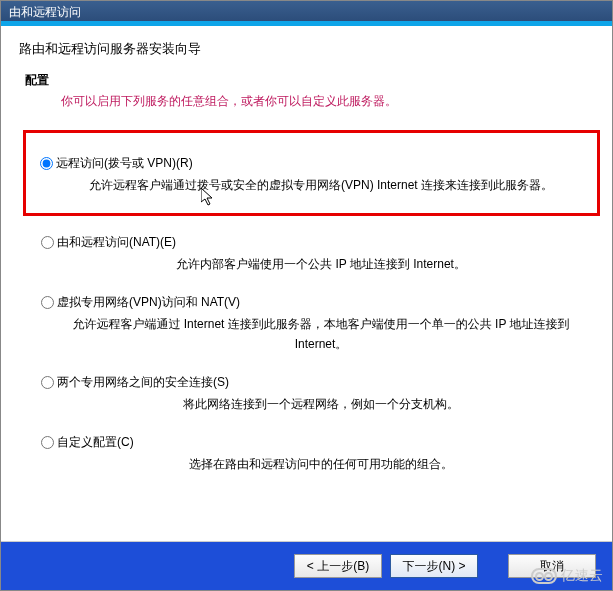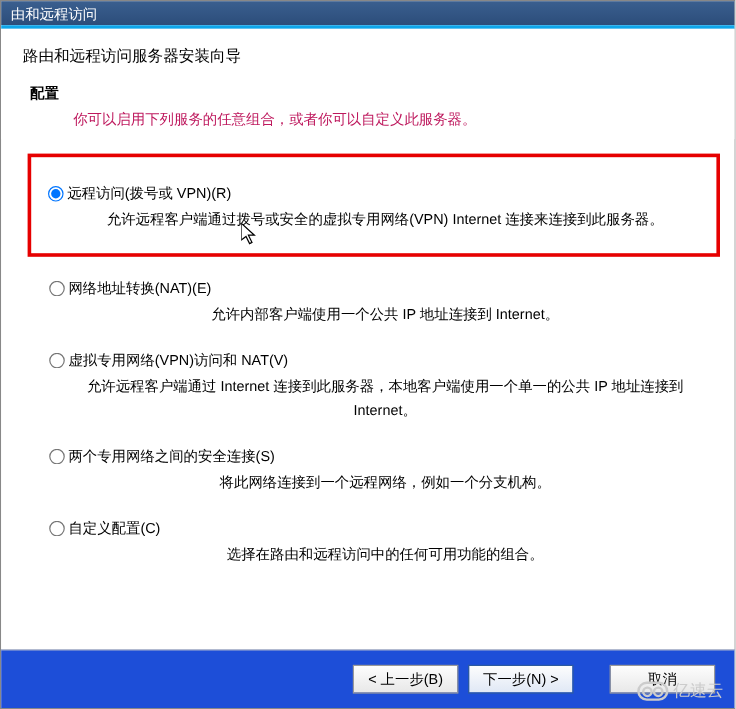--- a/index.html
+++ b/index.html
@@ -27,21 +27,21 @@
       background: linear-gradient(to bottom, #3a5f8f, #2c4d7a);
       color: #fff;
       padding: 3px 8px;
       font-size: 12px;
       height: 20px;
       line-height: 16px;
     }
     .dialog {
       flex: 1;
       background: #fff;
-      border-top: 3px solid #0ea5e9;
+      border-top: 5px solid #0ea5e9;
       display: flex;
       flex-direction: column;
       position: relative;
     }
     .wizard-header {
       padding: 14px 18px 8px 18px;
       background: #fff;
     }
     .wizard-title {
       font-size: 13px;
@@ -176,21 +176,21 @@
         <div class="option-row">
           <input type="radio" class="radio" name="cfg" checked="" style="">
           <span class="option-label">远程访问(拨号或 VPN)(R)</span>
         </div>
         <div class="option-desc">允许远程客户端通过拨号或安全的虚拟专用网络(VPN) Internet 连接来连接到此服务器。</div>
       </div>
 
       <div class="option-group">
         <div class="option-row">
           <input type="radio" class="radio" name="cfg" style="">
-          <span class="option-label">网络地址转换(NAT)(E)</span>
+          <span class="option-label">由和远程访问(NAT)(E)</span>
         </div>
         <div class="option-desc">允许内部客户端使用一个公共 IP 地址连接到 Internet。</div>
       </div>
 
       <div class="option-group">
         <div class="option-row">
           <input type="radio" class="radio" name="cfg" style="">
           <span class="option-label">虚拟专用网络(VPN)访问和 NAT(V)</span>
         </div>
         <div class="option-desc">允许远程客户端通过 Internet 连接到此服务器，本地客户端使用一个单一的公共 IP 地址连接到 Internet。</div>

